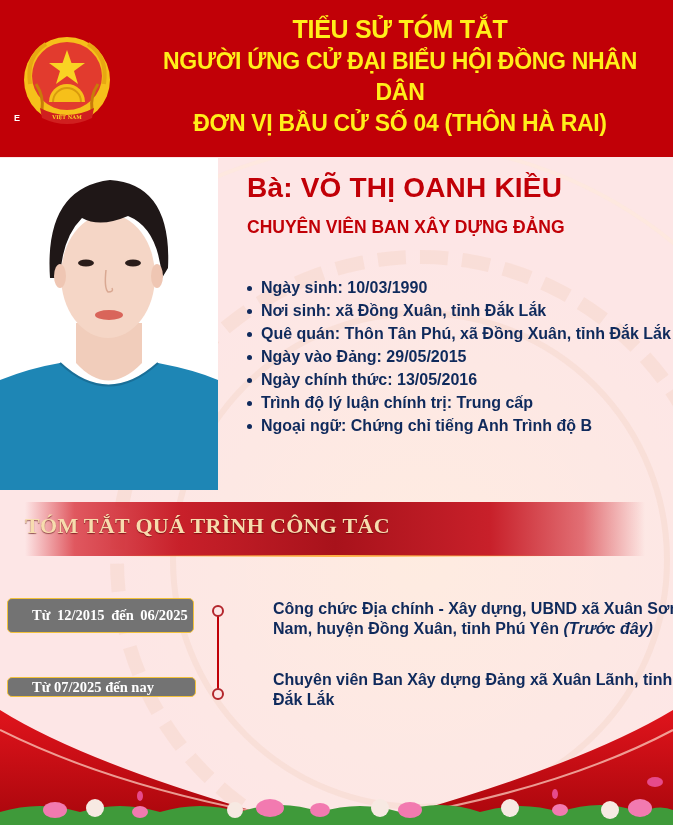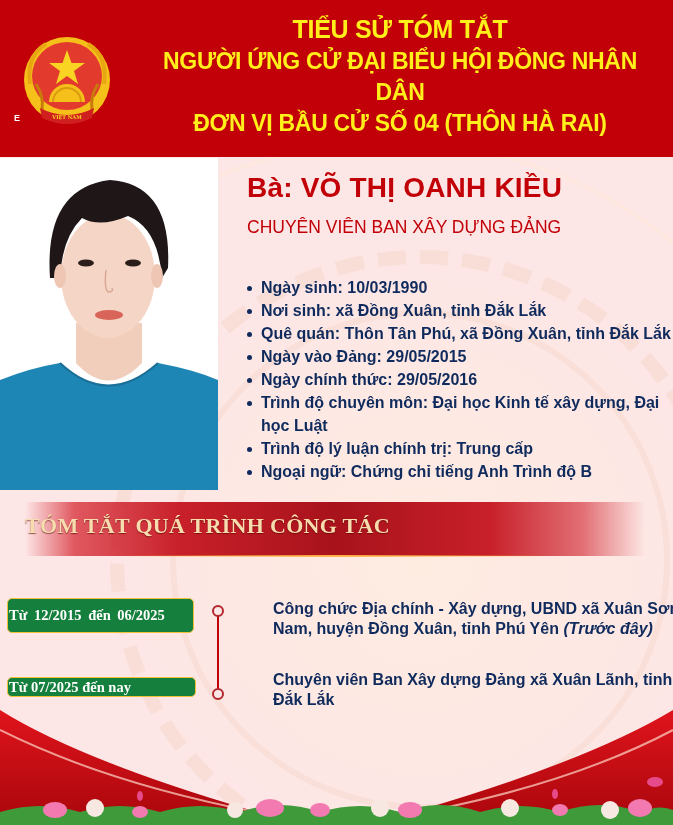--- a/index.html
+++ b/index.html
@@ -54,21 +54,21 @@
   }
 
   
   .name {
     position: absolute; left: 247px; top: 170px;
     color: #c10007; font-family: "Liberation Sans", sans-serif; font-weight: bold;
     font-size: 28px; line-height: 36px; letter-spacing: 0.2px;
   }
   .position {
     position: absolute; left: 247px; top: 215px;
-    color: #c10007; font-family: "Liberation Sans", sans-serif; font-weight: normal;
+    color: #c10007; font-family: "Liberation Sans", sans-serif; font-weight: bold;
     font-size: 17.5px; line-height: 24px;
   }
   .info-list {
     position: absolute; left: 247px; top: 244px; width: 425px;
     list-style: none;
     color: #0f2a5c; font-family: "Liberation Sans", sans-serif; font-weight: bold;
     font-size: 16px; line-height: 23px; margin-top: 32px;
   }
   .info-list li { position: relative; padding-left: 14px; }
   .info-list li::before {
@@ -95,23 +95,23 @@
   .banner-text {
     position: absolute; left: 0; right: 0; top: 11px; text-align: left;
     color: #f7dcae; font-family: "Liberation Serif", serif; font-weight: bold;
     font-size: 22px; letter-spacing: 0.3px;
     text-shadow: 0 1px 1px rgba(80,0,0,0.6);
   }
 
   
   .period-box {
     position: absolute; left: 7px; width: 187px;
-    background: #15803d; border: 1.5px solid #f2c13a; border-radius: 5px;
+    background: #737373; border: 1.5px solid #f2c13a; border-radius: 5px;
     color: #ffffff; font-family: "Liberation Serif", serif; font-weight: bold;
-    font-size: 14.5px; padding-left: 1px; display: flex; align-items: center;
+    font-size: 14.5px; padding-left: 24px; display: flex; align-items: center;
   }
   .period-box.p1 { top: 598px; height: 35px; word-spacing: 3px; }
   .period-box.p2 { top: 677px; height: 20px; width: 189px; }
   .timeline-line {
     position: absolute; left: 217px; top: 612px; width: 2px; height: 82px;
     background: #c10007;
   }
   .timeline-dot {
     position: absolute; left: 212px; width: 12px; height: 12px; border-radius: 50%;
     background: #fde6e6; border: 2px solid #b3262c;
@@ -187,22 +187,21 @@
   </svg>
 </div>
 
 <div class="name">Bà: VÕ THỊ OANH KIỀU</div>
 <div class="position">CHUYÊN VIÊN BAN XÂY DỰNG ĐẢNG</div>
 <ul class="info-list">
   <li>Ngày sinh: 10/03/1990</li>
   <li>Nơi sinh: xã Đồng Xuân, tỉnh Đắk Lắk</li>
   <li>Quê quán: Thôn Tân Phú, xã Đồng Xuân, tỉnh Đắk Lắk</li>
   <li>Ngày vào Đảng: 29/05/2015</li>
-  <li>Ngày chính thức: 29/05/2016</li>
-  <li>Trình độ chuyên môn: Đại học Kinh tế xây dựng, Đại học Luật</li>
+  <li>Ngày chính thức: 13/05/2016</li>
   <li>Trình độ lý luận chính trị: Trung cấp</li>
   <li>Ngoại ngữ: Chứng chỉ tiếng Anh Trình độ B</li>
 </ul>
 
 <div class="banner">
   <div class="banner-text">TÓM TẮT QUÁ TRÌNH CÔNG TÁC</div>
 </div>
 
 <div class="period-box p1">
   <span>Từ 12/2015 đến 06/2025</span>

